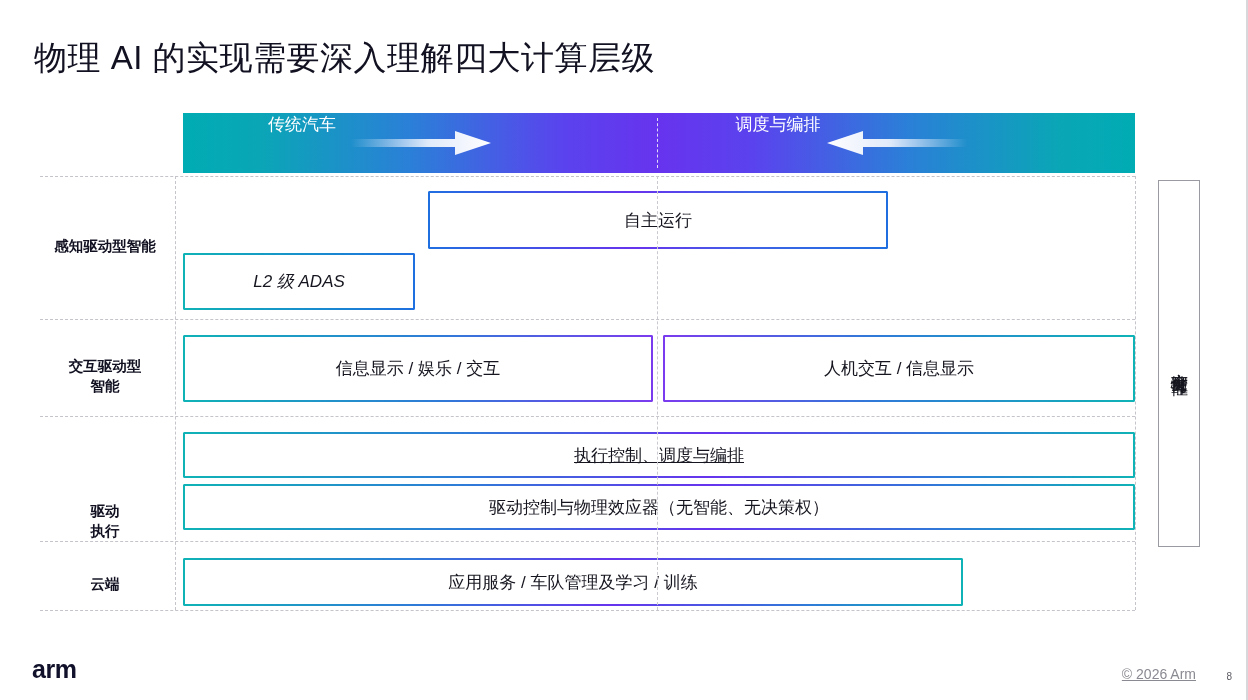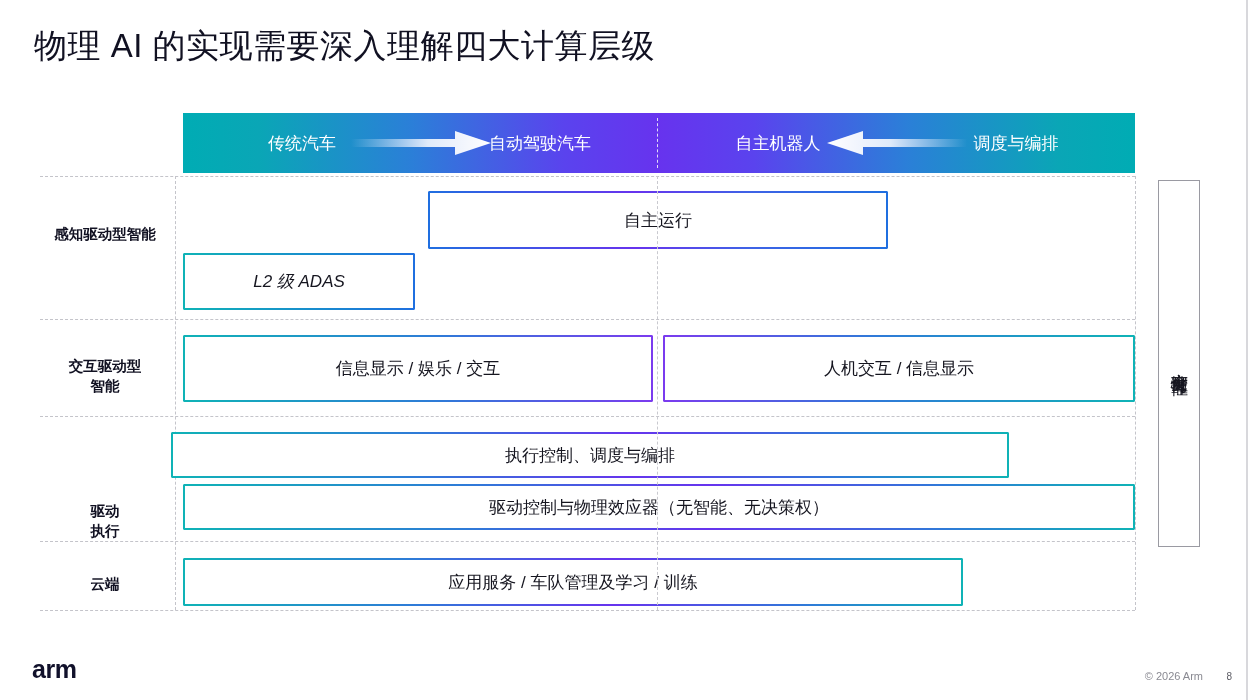--- a/index.html
+++ b/index.html
@@ -7,21 +7,21 @@
     width:1248px;height:700px;
     background:#ffffff;
     font-family:"Liberation Sans","DejaVu Sans",sans-serif;
     color:#0d0d1a;
     overflow:hidden;
     position:relative;
   }
   
   .slide-title{
     position:absolute;
-    left:34px; top:24px;
+    left:34px; top:36px;
     font-size:33px;
     font-weight:400;
     letter-spacing:.5px;
     color:#111122;
     white-space:nowrap;
   }
   
   .spectrum-bar{
     position:absolute;
     left:183px; top:113px;
@@ -36,21 +36,20 @@
         #2B7FD8 76%,
         #0AA6B6 92%,
         #00ACB4 100%);
     display:flex;
     align-items:center;
   }
   .spectrum-half{
     width:50%;
     height:100%;
     display:flex;
-    align-items:center;
     position:relative;
   }
   .spectrum-label{
     color:#ffffff;
     font-size:17px;
     white-space:nowrap;
     width:50%;
     text-align:center;
     z-index:2;
   }
@@ -157,24 +156,25 @@
   .arm-logo{
     position:absolute;
     left:32px; bottom:16px;
     font-size:25px;
     font-weight:bold;
     color:#11112b;
     letter-spacing:-0.5px;
   }
   .copyright{
     position:absolute;
-    right:45px; bottom:18px;
-    font-size:11px;
+    right:52px; bottom:18px;
+    font-size:14px;
     color:#8a8a92;
     white-space:nowrap;
+    text-decoration:underline;
   }
   .page-number{
     position:absolute;
     right:16px; bottom:18px;
     font-size:10px;
     color:#5b5b63;
   }
   .right-edge{
     position:absolute;
     right:0; top:0;
@@ -195,24 +195,22 @@
         <defs>
           <linearGradient id="agR" x1="0" y1="0" x2="1" y2="0">
             <stop offset="0%" stop-color="#ffffff" stop-opacity="0"></stop>
             <stop offset="55%" stop-color="#ffffff" stop-opacity="0.85"></stop>
             <stop offset="100%" stop-color="#ffffff" stop-opacity="1"></stop>
           </linearGradient>
         </defs>
         <path d="M0,10 L104,10 L104,2 L140,14 L104,26 L104,18 L0,18 Z" fill="url(#agR)"></path>
       </svg>
     </div>
-    <div class="spectrum-label">自动驾驶汽车</div>
   </div>
   <div class="spectrum-half">
-    <div class="spectrum-label">自主机器人</div>
     <div class="arrow-wrap arrow-left">
       <svg class="arrow-svg" viewBox="0 0 140 28" xmlns="http://www.w3.org/2000/svg">
         <defs>
           <linearGradient id="agL" x1="1" y1="0" x2="0" y2="0">
             <stop offset="0%" stop-color="#ffffff" stop-opacity="0"></stop>
             <stop offset="55%" stop-color="#ffffff" stop-opacity="0.85"></stop>
             <stop offset="100%" stop-color="#ffffff" stop-opacity="1"></stop>
           </linearGradient>
         </defs>
         <path d="M140,10 L36,10 L36,2 L0,14 L36,26 L36,18 L140,18 Z" fill="url(#agL)"></path>
@@ -227,21 +225,21 @@
 
   <div class="hline" style="top:0px;"></div>
   <div class="hline" style="top:143px;"></div>
   <div class="hline" style="top:240px;"></div>
   <div class="hline" style="top:365px;"></div>
   <div class="hline" style="top:434px;"></div>
 
   <div class="vline-left"></div>
   <div class="vline-right"></div>
 
-  <div class="row-label" style="top:48px;">感知驱动型智能</div>
+  <div class="row-label" style="top:60px;">感知驱动型智能</div>
 
   <div class="gbox" style="left:388px;top:15px;width:460px;height:58px;--bg:linear-gradient(to right,#1f6fe0,#6733EE 45%,#3e63e6 70%,#1f6fe0);">
     <span>自主运行</span>
   </div>
 
   <div class="gbox" style="left:143px;top:77px;width:232px;height:57px;font-style:italic;--bg:linear-gradient(to right,#0FB3B6,#1f6fe0);">
     <span>L2 级 ADAS</span>
   </div>
 
 
@@ -256,21 +254,21 @@
 
   <div class="gbox" style="left:143px;top:159px;width:470px;height:67px;--bg:linear-gradient(to right,#0FB3B6,#2f7ad8 55%,#7B3BEF);">
     <span>信息显示 / 娱乐 / 交互</span>
   </div>
 
   <div class="row-label" style="top:301px;margin-top:24px;">
     <div>驱动</div>
     <div>执行</div>
   </div>
 
-  <div class="gbox" style="left:131px;top:256px;width:838px;height:46px;--bg:linear-gradient(to right,#0FB3B6,#2f7ad8 30%,#6733EE 55%,#2f7ad8 80%,#0FB3B6);">
+  <div class="gbox" style="left:143px;top:256px;width:952px;height:46px;text-decoration:underline;--bg:linear-gradient(to right,#0FB3B6,#2f7ad8 30%,#6733EE 55%,#2f7ad8 80%,#0FB3B6);">
     <span>执行控制、调度与编排</span>
   </div>
 
   <div class="gbox" style="left:143px;top:308px;width:952px;height:46px;--bg:linear-gradient(to right,#0FB3B6,#2f7ad8 30%,#6733EE 55%,#2f7ad8 80%,#0FB3B6);">
     <span>驱动控制与物理效应器（无智能、无决策权）</span>
   </div>
 
   <div class="row-label" style="top:398px;">云端</div>
 
   <div class="gbox" style="left:143px;top:382px;width:780px;height:48px;--bg:linear-gradient(to right,#0FB3B6,#2f7ad8 30%,#6733EE 55%,#2f7ad8 80%,#0FB3B6);">

